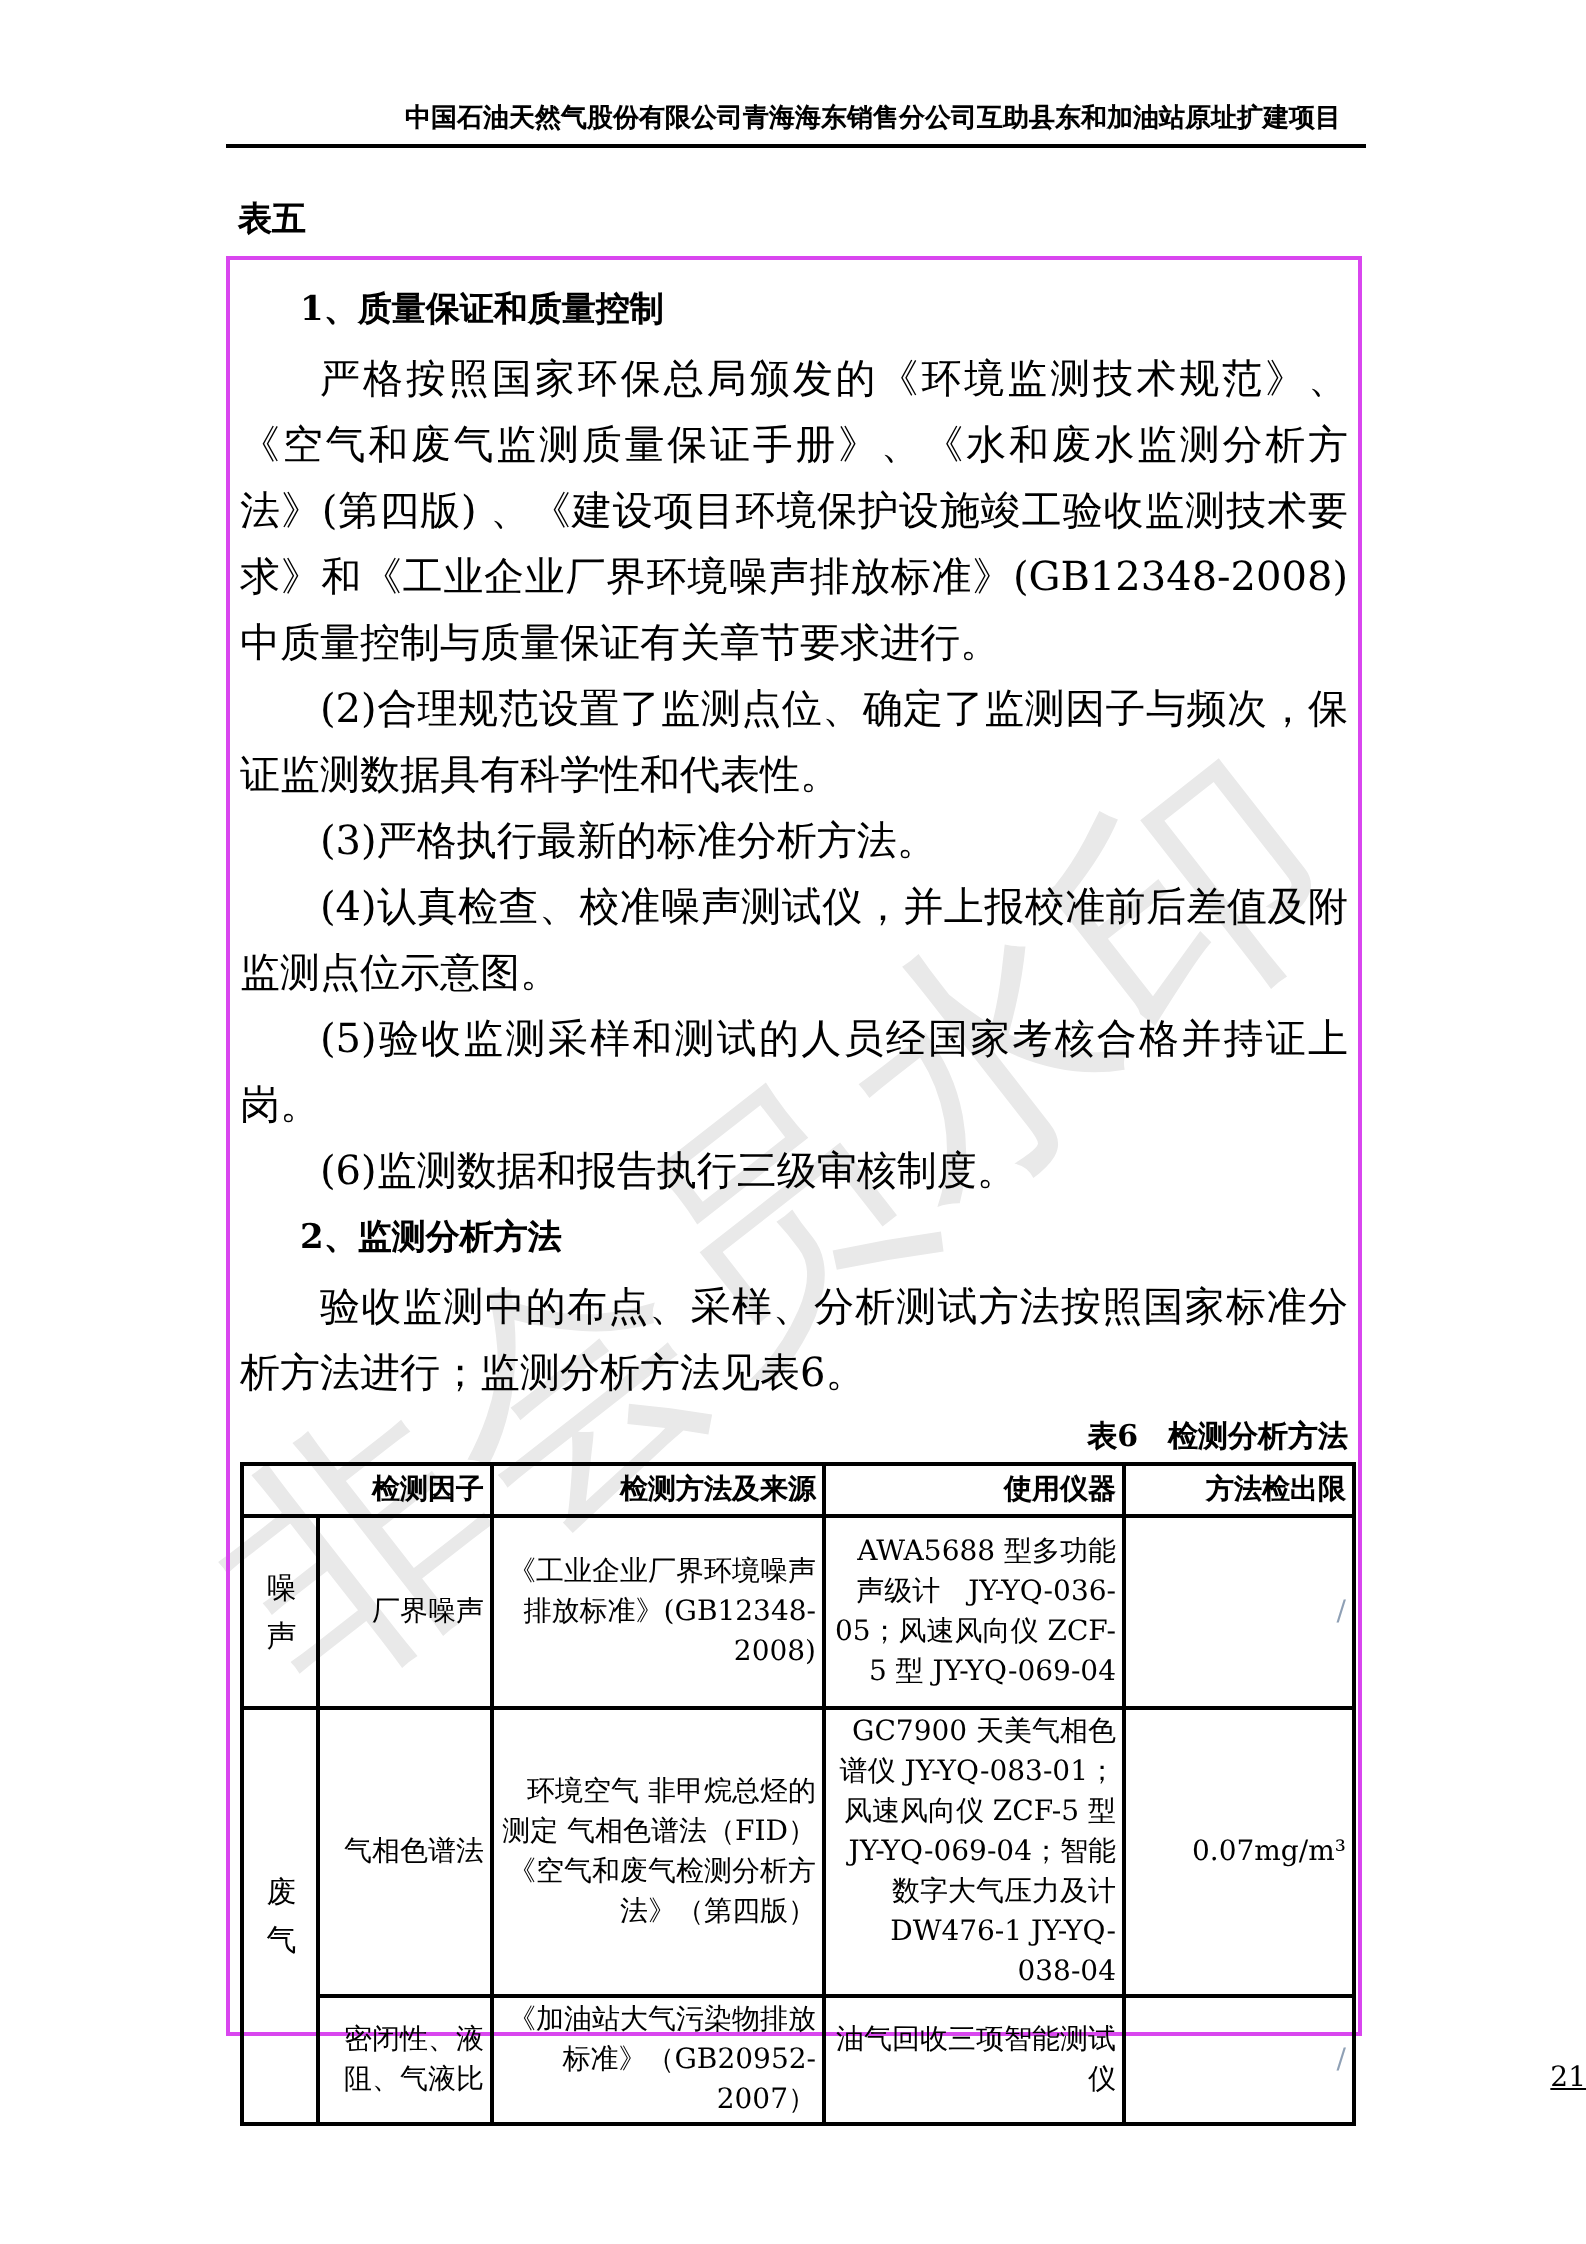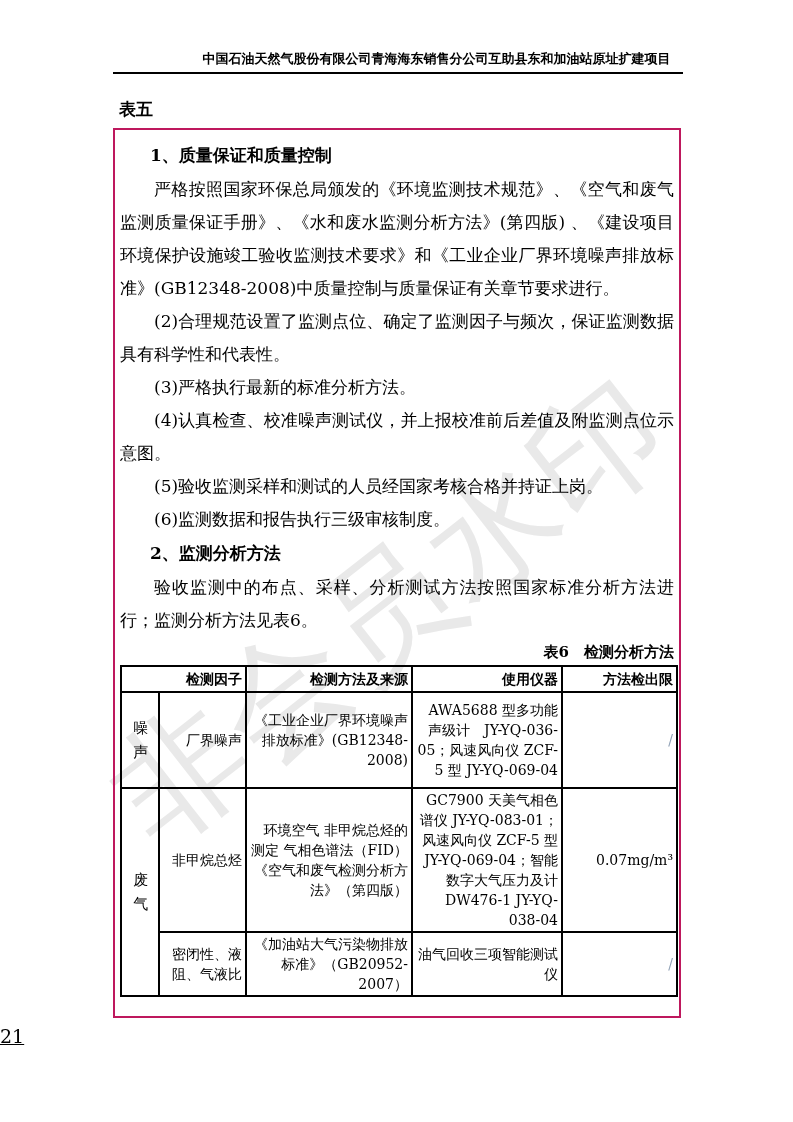--- a/index.html
+++ b/index.html
@@ -41,32 +41,32 @@
   .sheet-label {
     position:absolute; top:98px; left:119px;
     font-size:17px; font-weight:bold;
     z-index:2;
     text-align:right;
   }
   
   .content-box {
     position:absolute; top:128px; left:113px;
     width:568px; height:890px;
-    border:2px solid #be185d;
+    border:2px solid #d946ef;
     padding:8px 5px 12px 5px;
     z-index:1;
     background:transparent;
   }
   .sec-heading {
     font-size:17px; font-weight:bold;
     margin:4px 0 5px 30px;
     line-height:26px;
   }
   .para {
-    font-size:17px;
+    font-size:20px;
     line-height:33px;
     text-indent:2em;
     text-align:justify;
   }
   .table-caption {
     text-align:right;
     font-size:15px; font-weight:bold;
     margin-top:5px; margin-bottom:3px;
     line-height:20px;
   }
@@ -98,22 +98,22 @@
   .cat-cell div {
     width:1.1em; margin:0 auto;
     word-break:break-all;
     line-height:24px;
     font-size:15px;
   }
   .slash { color:#8fa0b5; font-size:13px; }
   .limit-val { font-size:13px; }
   .page-number {
     position:absolute; bottom:75px; left:0; width:100%;
-    text-align:left;
-    font-size:19px;
+    text-align:right;
+    font-size:14px;
     z-index:2;
     text-decoration:underline;
   }
 </style>
 </head>
 <body>
 
 <div class="page">
 
   <div class="watermark">非会员水印</div>
@@ -160,21 +160,21 @@
         </td>
         <td>厂界噪声</td>
         <td>《工业企业厂界环境噪声排放标准》(GB12348-2008)</td>
         <td>AWA5688 型多功能声级计　JY-YQ-036-05；风速风向仪 ZCF-5 型 JY-YQ-069-04</td>
         <td class="slash">/</td>
       </tr>
       <tr class="row-nmhc">
         <td class="cat-cell" rowspan="2">
           <div>废气</div>
         </td>
-        <td>非甲烷总烃</td>
+        <td>气相色谱法</td>
         <td>环境空气 非甲烷总烃的测定 气相色谱法（FID）《空气和废气检测分析方法》（第四版）</td>
         <td>GC7900 天美气相色谱仪 JY-YQ-083-01；风速风向仪 ZCF-5 型 JY-YQ-069-04；智能数字大气压力及计 DW476-1 JY-YQ-038-04</td>
         <td class="limit-val">0.07mg/m³</td>
       </tr>
       <tr class="row-seal">
         <td>密闭性、液阻、气液比</td>
         <td>《加油站大气污染物排放标准》（GB20952-2007）</td>
         <td>油气回收三项智能测试仪</td>
         <td class="slash">/</td>
       </tr>

